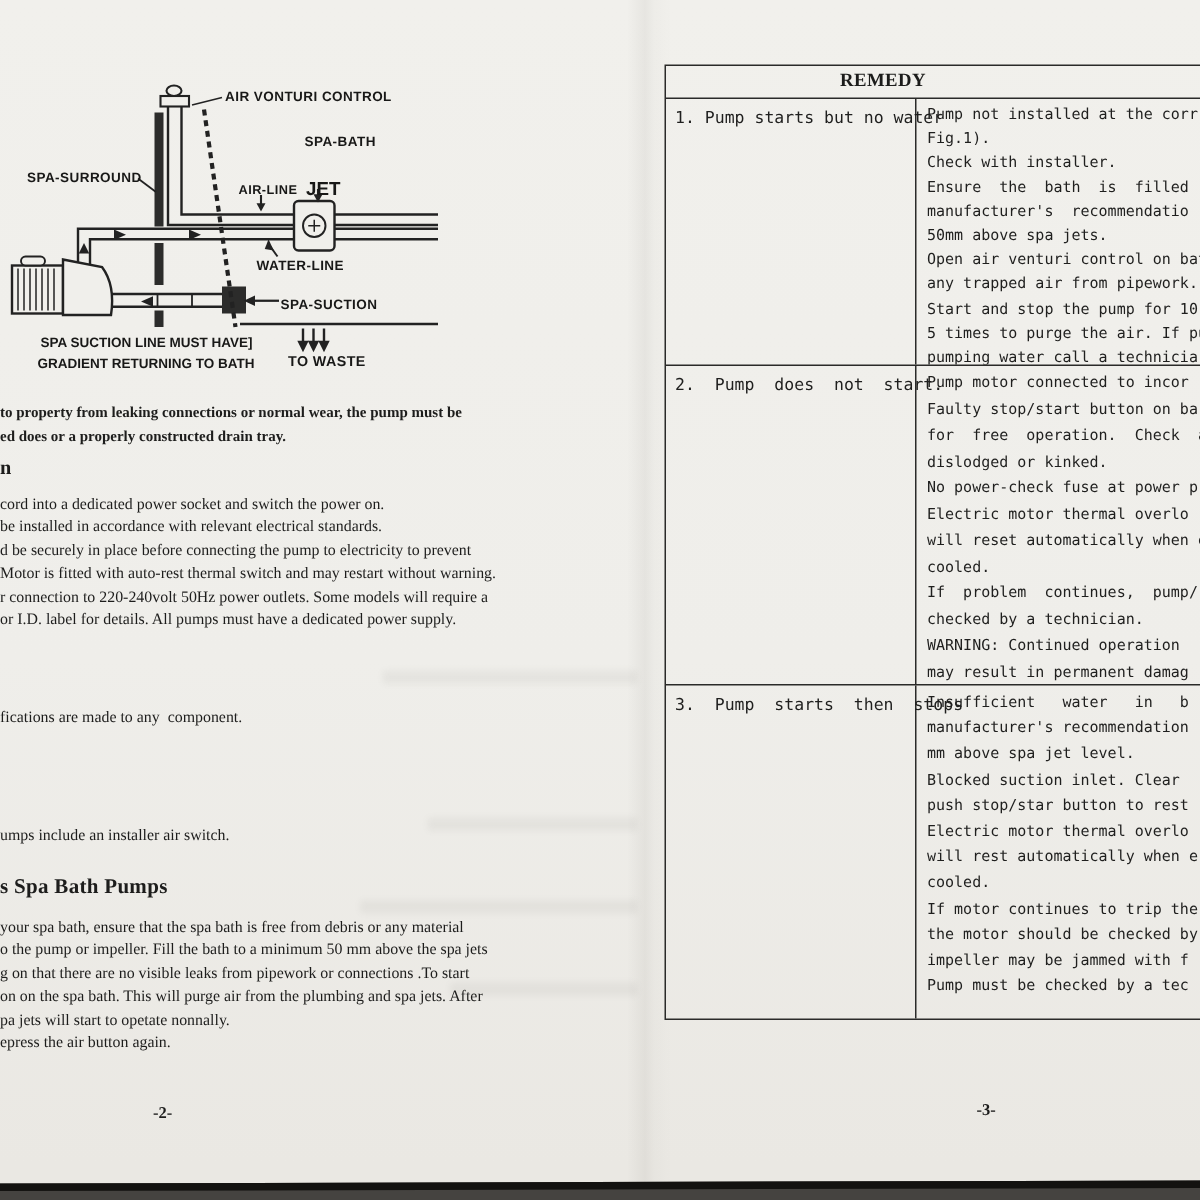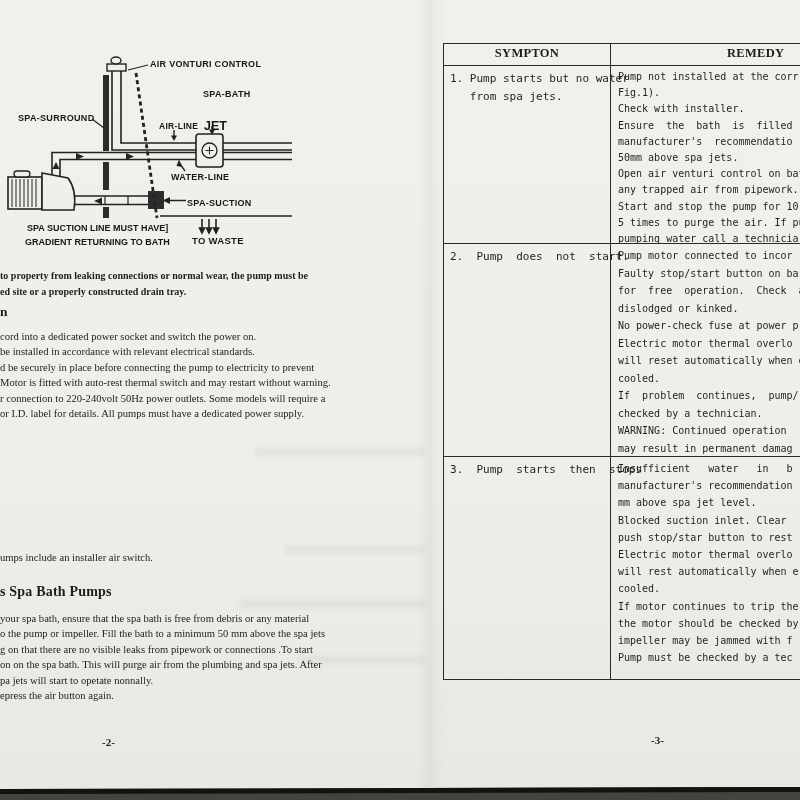--- a/index.html
+++ b/index.html
@@ -135,45 +135,43 @@
     <text x="18" y="81" font-size="9" letter-spacing=".3">SPA-SURROUND</text>
     <text x="159" y="89" font-size="8.5" letter-spacing=".3">AIR-LINE</text>
     <text x="204" y="90" font-size="12.5" font-family="Liberation Serif,serif">JET</text>
     <text x="171" y="140" font-size="9" letter-spacing=".3">WATER-LINE</text>
     <text x="187" y="166" font-size="9" letter-spacing=".3">SPA-SUCTION</text>
     <text x="27" y="191" font-size="9">SPA SUCTION LINE MUST HAVE]</text>
     <text x="25" y="205" font-size="9">GRADIENT RETURNING TO BATH</text>
     <text x="192" y="204" font-size="9.5" letter-spacing=".3">TO WASTE</text>
   </svg>
 
-  <div class="page-text bold-lines" style="left:0;top:268px;"><div class="tline">to property from leaking connections or normal wear, the pump must be</div><div class="tline">ed site or a properly constructed drain tray.</div></div>
+  <div class="page-text bold-lines" style="left:0;top:268px;"><div class="tline">to property from leaking connections or normal wear, the pump must be</div><div class="tline">ed does or a properly constructed drain tray.</div></div>
   <div class="page-text h-frag" style="left:0;top:304px;">n</div>
   <div class="page-text body-lines" style="left:0;top:329px;"><div class="tline">cord into a dedicated power socket and switch the power on.</div><div class="tline">be installed in accordance with relevant electrical standards.</div><div class="tline">d be securely in place before connecting the pump to electricity to prevent</div><div class="tline">Motor is fitted with auto-rest thermal switch and may restart without warning.</div><div class="tline">r connection to 220-240volt 50Hz power outlets. Some models will require a</div><div class="tline">or I.D. label for details. All pumps must have a dedicated power supply.</div></div>
-  <div class="page-text body-lines" style="left:0;top:471px;"></div>
+  <div class="page-text body-lines" style="left:0;top:471px;"><div class="tline">fications are made to any  component.</div></div>
   <div class="page-text body-lines" style="left:0;top:550px;">umps include an installer air switch.</div>
   <div class="page-text section-heading" style="left:0;top:584px;">s Spa Bath Pumps</div>
   <div class="page-text body-lines" style="left:0;top:611px;"><div class="tline">your spa bath, ensure that the spa bath is free from debris or any material</div><div class="tline">o the pump or impeller. Fill the bath to a minimum 50 mm above the spa jets</div><div class="tline">g on that there are no visible leaks from pipework or connections .To start</div><div class="tline">on on the spa bath. This will purge air from the plumbing and spa jets. After</div><div class="tline">pa jets will start to opetate nonnally.</div><div class="tline">epress the air button again.</div></div>
   <div class="page-text page-num" style="left:102px;top:736px;">-2-</div>
 
   <div class="bleed" style="left:255px;top:447px;width:170px;height:9px;"></div>
   <div class="bleed" style="left:285px;top:545px;width:140px;height:9px;"></div>
   <div class="bleed" style="left:240px;top:600px;width:185px;height:9px;"></div>
   <div class="bleed" style="left:300px;top:655px;width:125px;height:9px;"></div>
 
   <div class="gutter-shadow"></div>
 
   <div class="trouble-table">
     <div class="t-header">
-      <div class="t-h-sympton">SYMPTON</div>
       <div class="t-h-remedy">REMEDY</div>
     </div>
     <div class="t-row" style="height:178px;">
       <div class="t-sympton">
           <div class="tline">1. Pump starts but no water</div>
-          <div class="tline">   from spa jets.</div>
         </div>
       <div class="t-remedy lh-a">
           <div class="tline">Pump not installed at the corr</div>
           <div class="tline">Fig.1).</div>
           <div class="tline">Check with installer.</div>
           <div class="tline">Ensure  the  bath  is  filled</div>
           <div class="tline">manufacturer's  recommendatio</div>
           <div class="tline">50mm above spa jets.</div>
           <div class="tline">Open air venturi control on bat</div>
           <div class="tline">any trapped air from pipework.</div>

